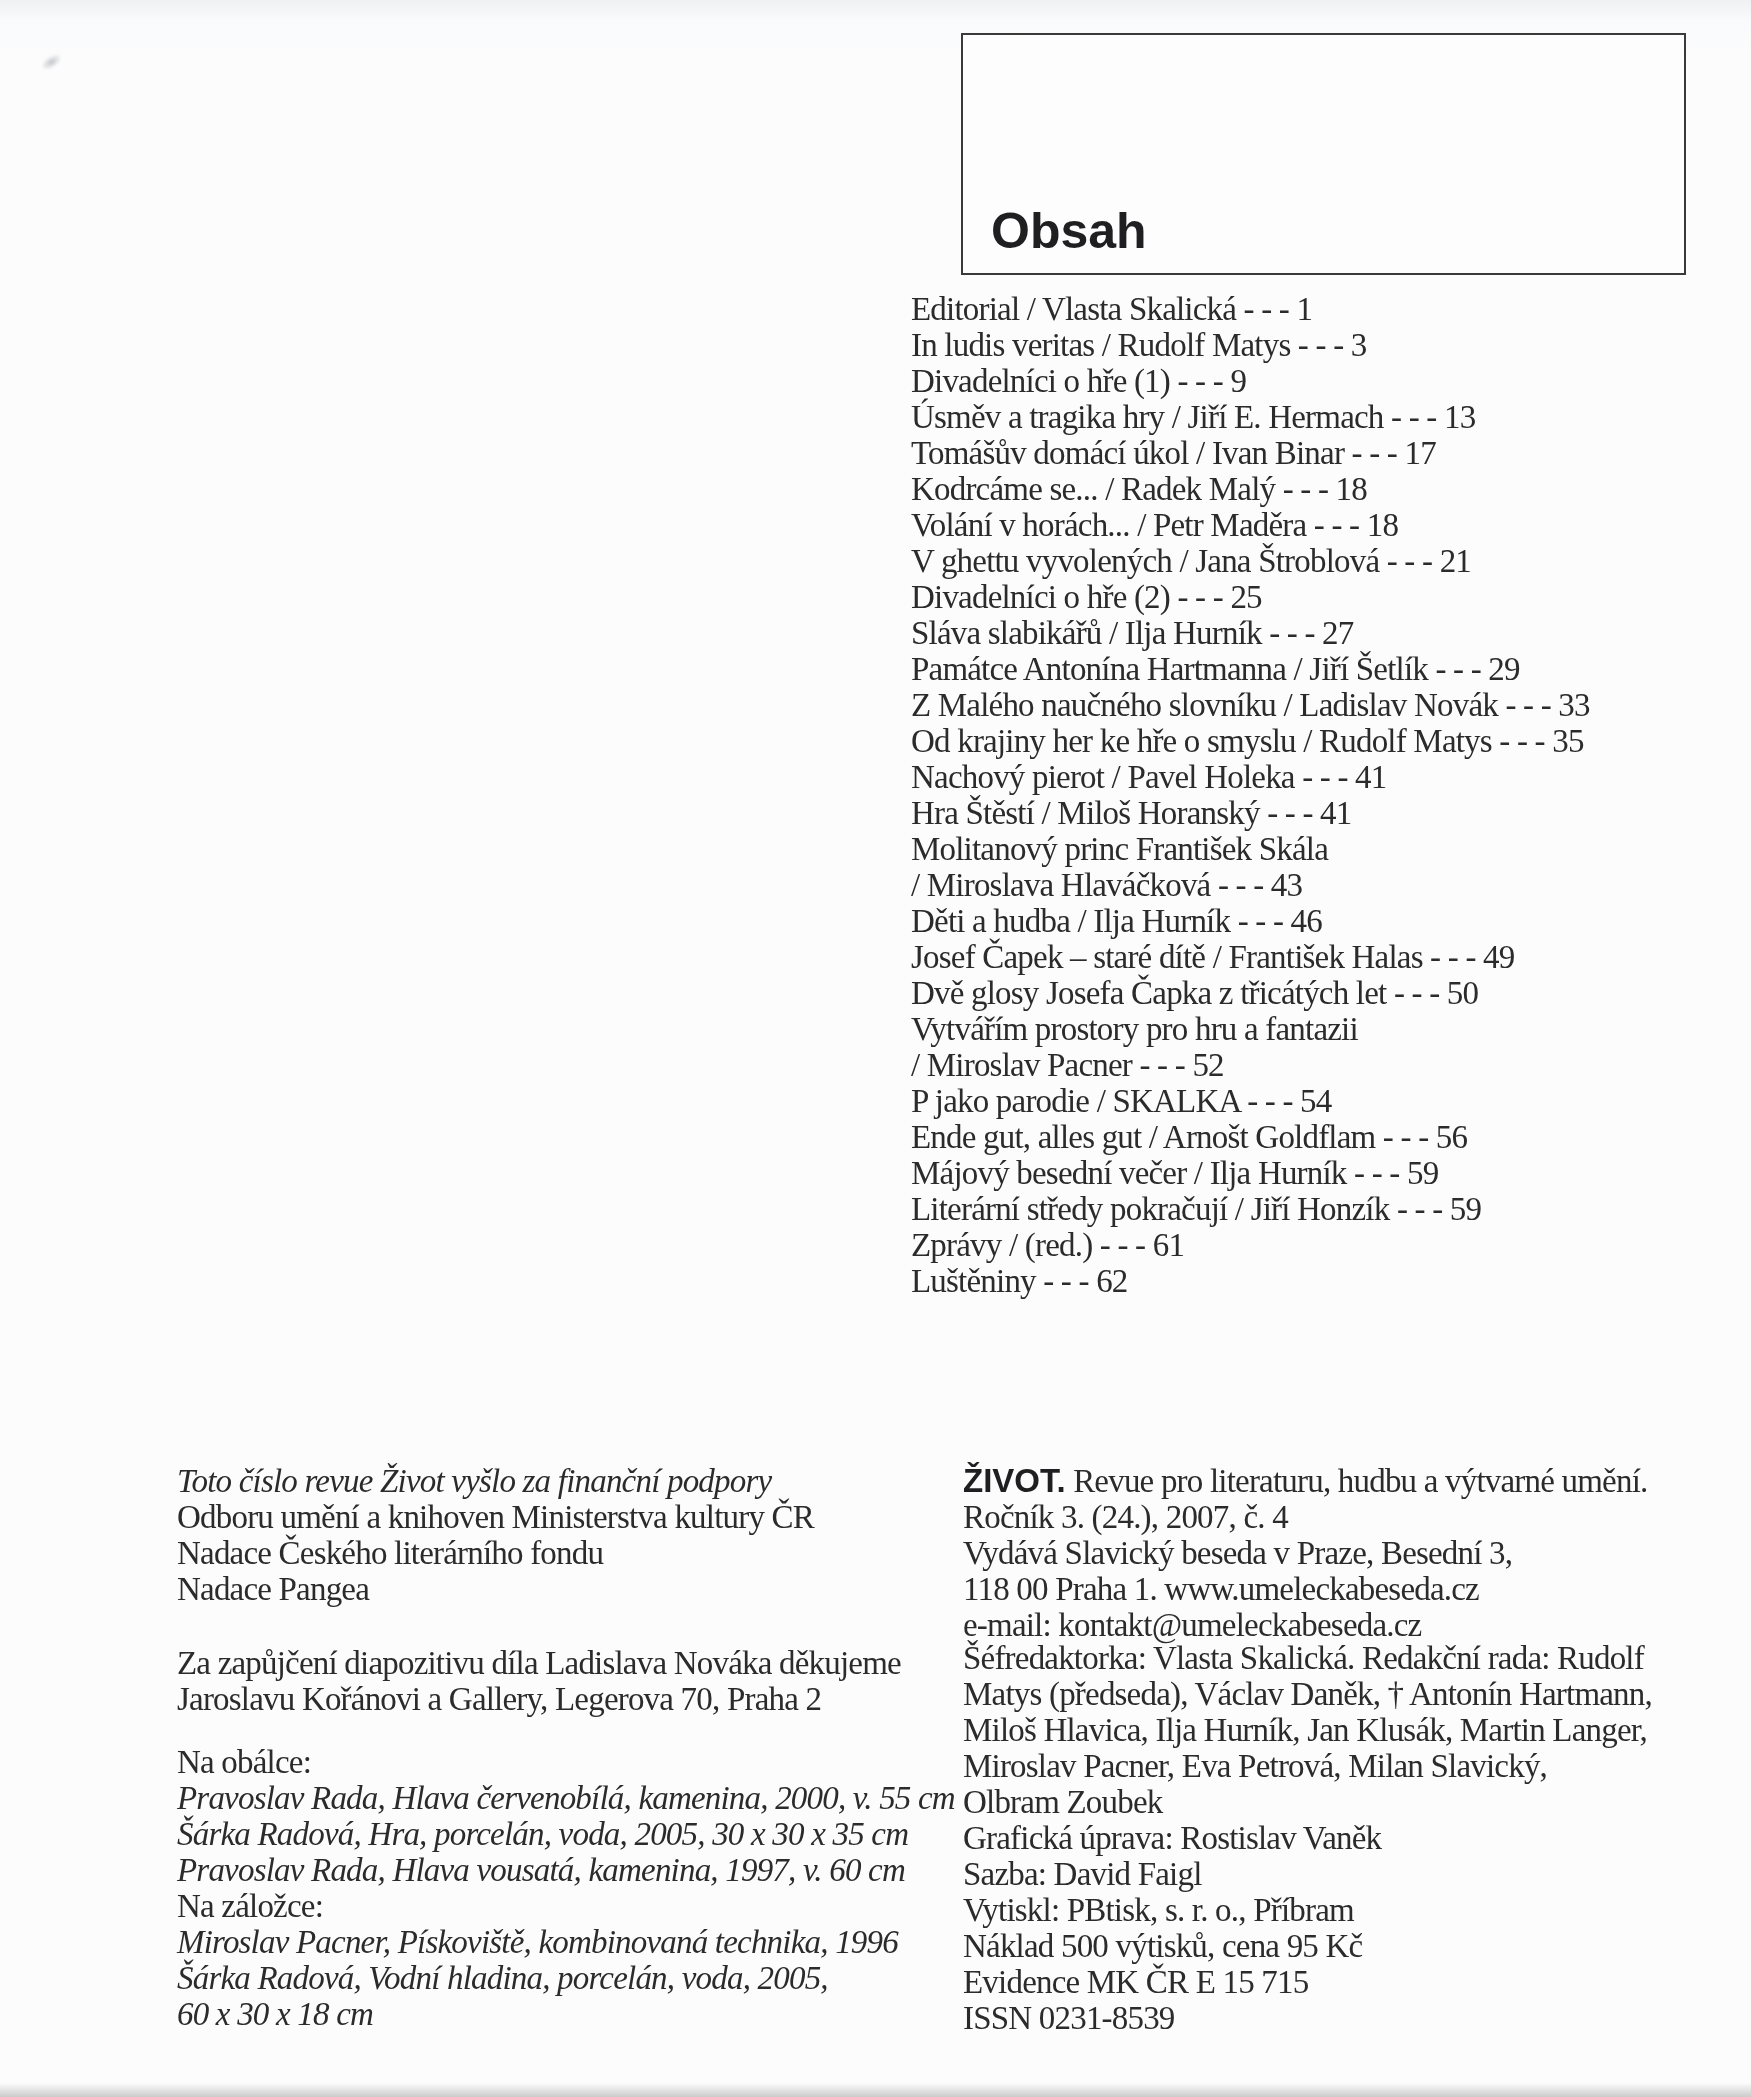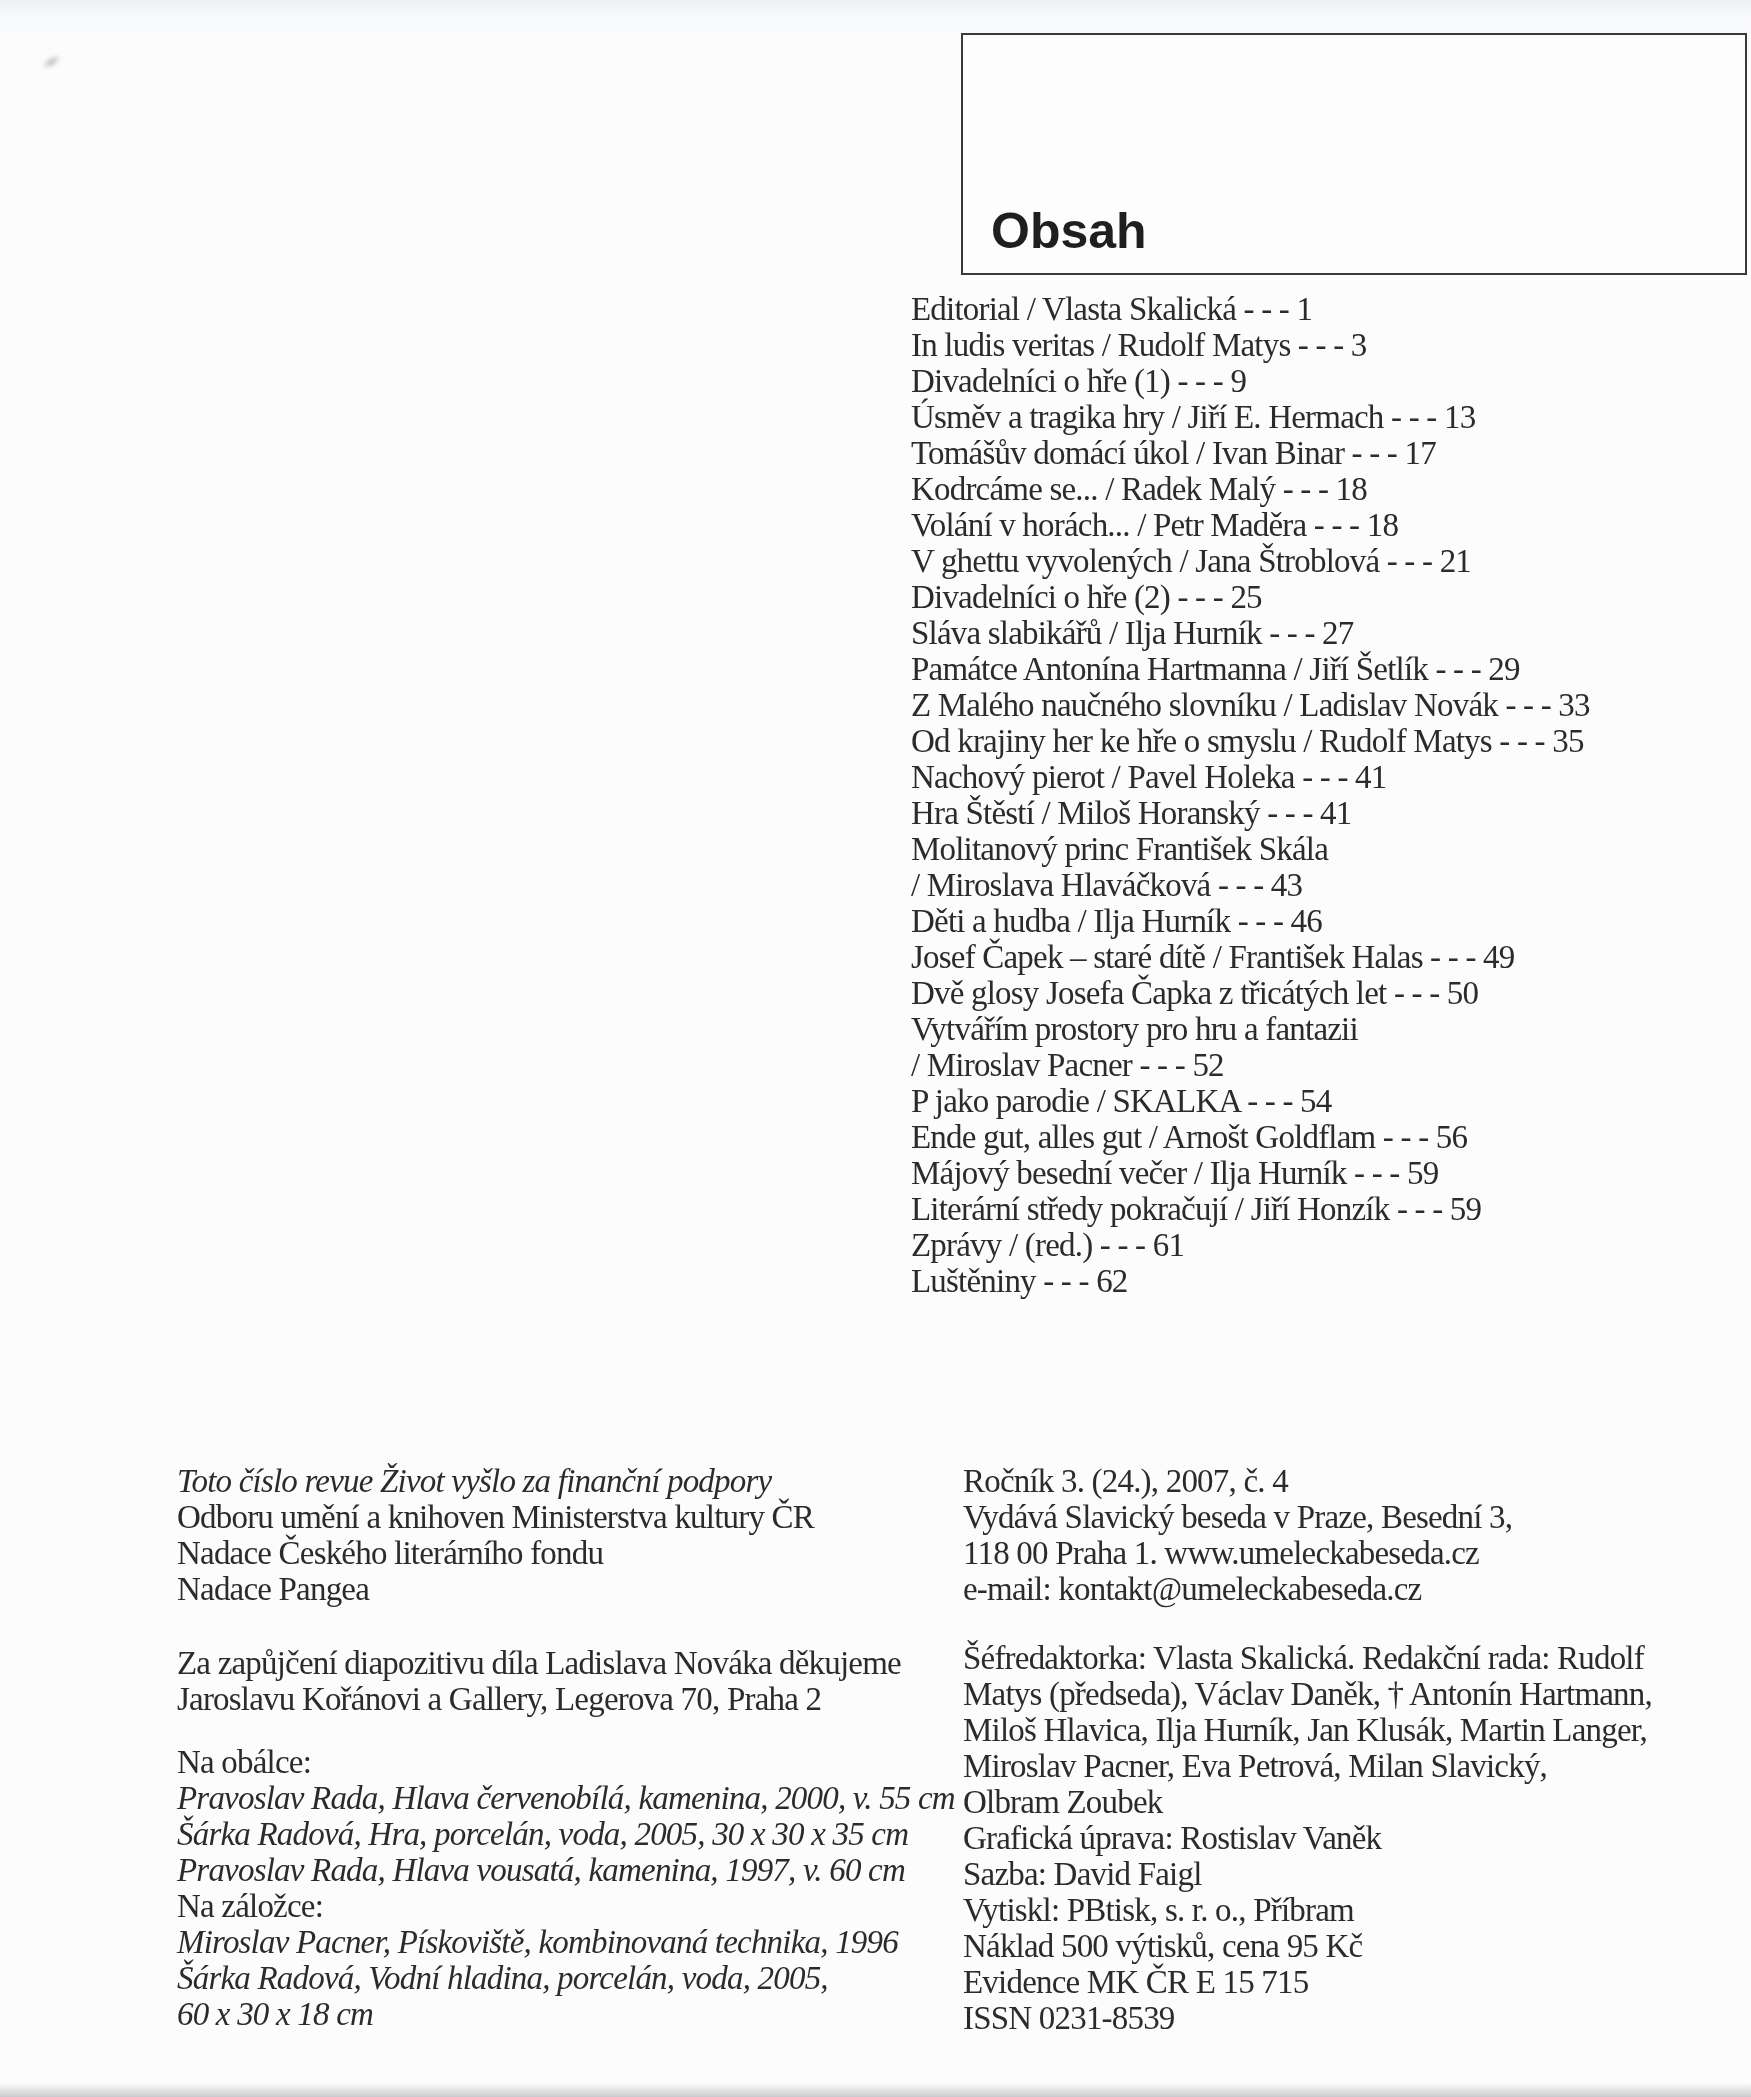--- a/index.html
+++ b/index.html
@@ -22,21 +22,21 @@
     background:radial-gradient(ellipse at center, rgba(145,148,155,.55), rgba(145,148,155,0) 70%);
     transform:rotate(-32deg); filter:blur(0.8px);
   }
   .scan-bottom-shade {
     position:absolute; left:0; bottom:0; width:100%; height:14px;
     background:linear-gradient(to bottom, rgba(125,126,130,0), rgba(128,129,133,.40));
   }
   
   .obsah-box {
     position:absolute; left:961px; top:33px;
-    width:786px; height:242px;
+    width:725px; height:242px;
     border:2.3px solid #3a3a3c;
     box-sizing:border-box;
     background:#fdfdfe;
   }
   .obsah-box h1 {
     position:absolute; left:28px; bottom:17px; margin:0;
     font-family:"Liberation Sans","DejaVu Sans",sans-serif;
     font-weight:bold; font-size:50px; line-height:1;
     letter-spacing:0px; color:#1f1f21;
   }
@@ -122,20 +122,21 @@
       <div class="line italic">Pravoslav Rada, Hlava červenobílá, kamenina, 2000, v. 55 cm</div>
       <div class="line italic">Šárka Radová, Hra, porcelán, voda, 2005, 30 x 30 x 35 cm</div>
       <div class="line italic">Pravoslav Rada, Hlava vousatá, kamenina, 1997, v. 60 cm</div>
       <div class="line">Na záložce:</div>
       <div class="line italic">Miroslav Pacner, Pískoviště, kombinovaná technika, 1996</div>
       <div class="line italic">Šárka Radová, Vodní hladina, porcelán, voda, 2005,</div>
       <div class="line italic">60 x 30 x 18 cm</div>
     </div>
 
   <div class="block" id="right-a">
+      <div class="line"><span class="bold-sans">ŽIVOT.</span> Revue pro literaturu, hudbu a výtvarné umění.</div>
       <div class="line">Ročník 3. (24.), 2007, č. 4</div>
       <div class="line">Vydává Slavický beseda v Praze, Besední 3,</div>
       <div class="line">118 00 Praha 1. www.umeleckabeseda.cz</div>
       <div class="line">e-mail: kontakt@umeleckabeseda.cz</div>
     </div>
 
   <div class="block" id="right-b">
       <div class="line">Šéfredaktorka: Vlasta Skalická. Redakční rada: Rudolf</div>
       <div class="line">Matys (předseda), Václav Daněk, † Antonín Hartmann,</div>
       <div class="line">Miloš Hlavica, Ilja Hurník, Jan Klusák, Martin Langer,</div>

